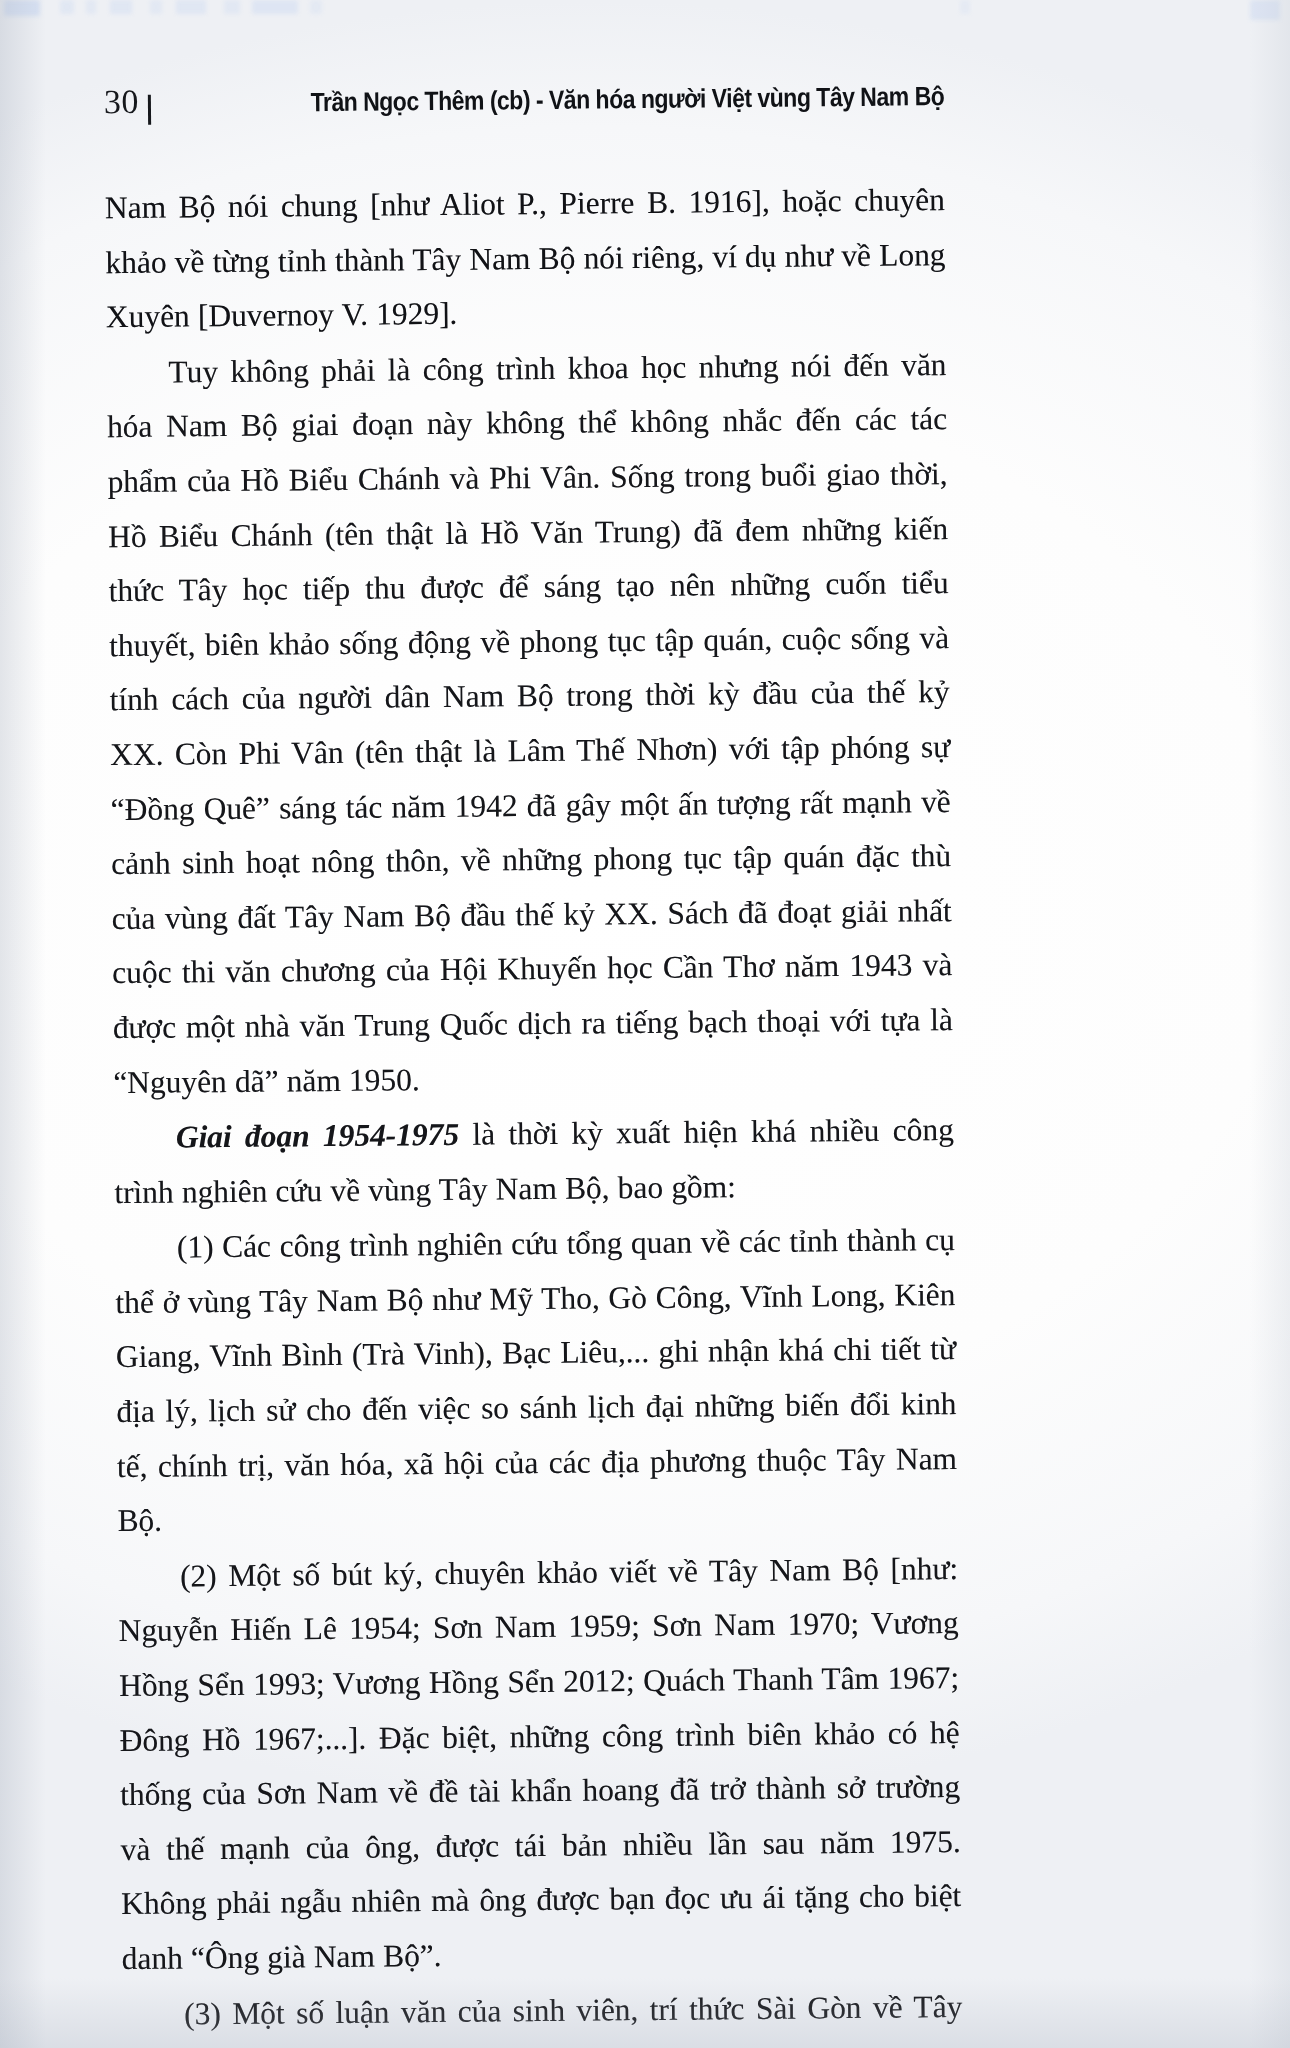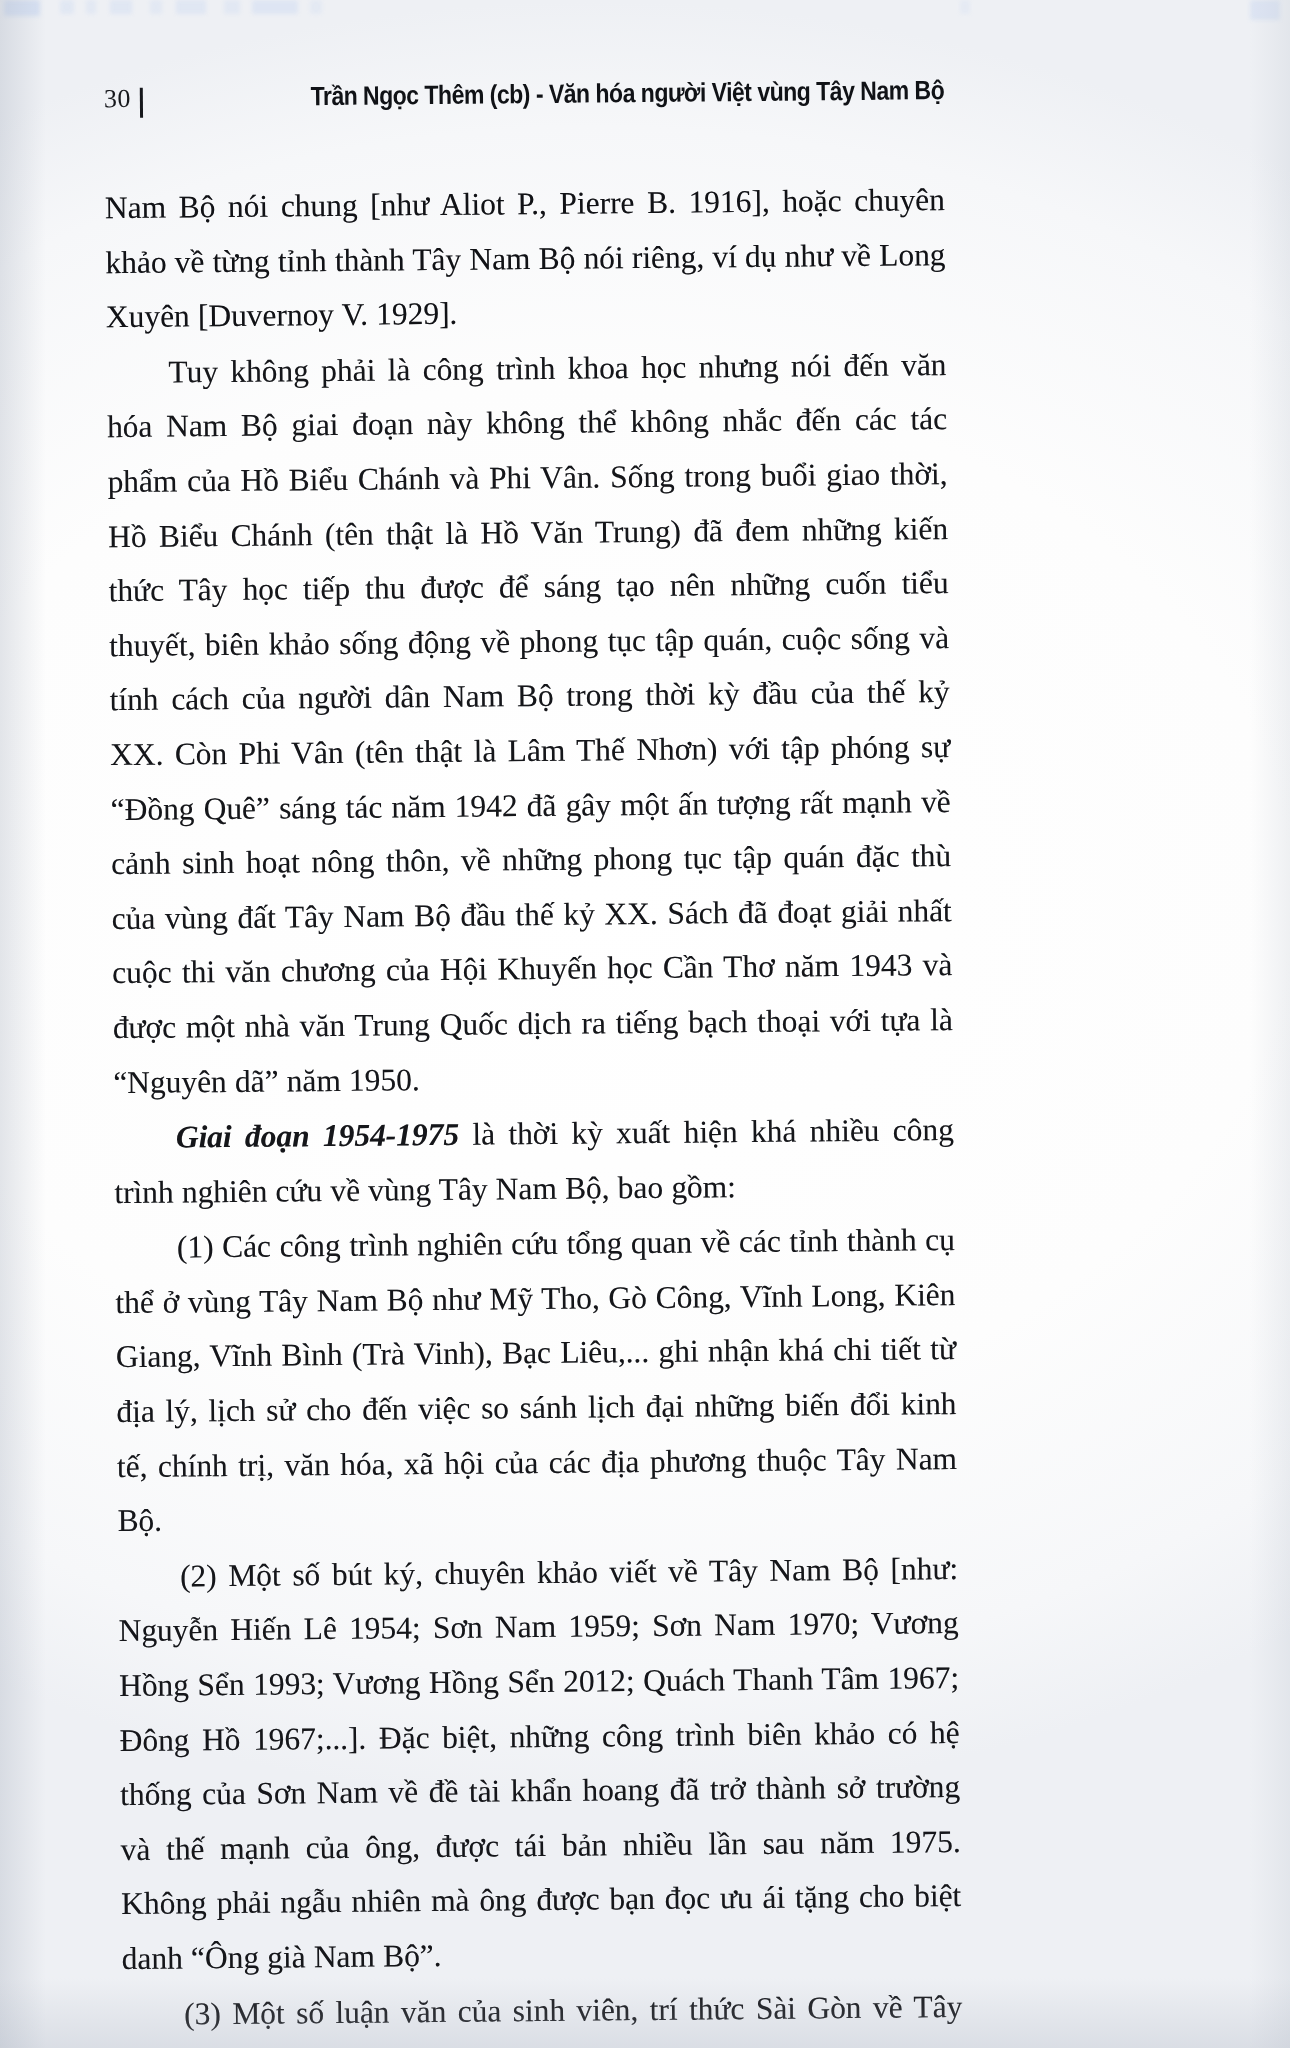--- a/index.html
+++ b/index.html
@@ -72,25 +72,25 @@
     position: absolute;
     top: 78px;
     left: 112px;
     width: 840px;
     display: flex;
     align-items: baseline;
     justify-content: space-between;
   }
   #folio {
     font-family: "Liberation Serif", "DejaVu Serif", serif;
-    font-size: 26px;
+    font-size: 34px;
     letter-spacing: .5px;
     color: #16181c;
     display: flex;
-    align-items: flex-start;
+    align-items: flex-end;
     gap: 9px;
     white-space: nowrap;
   }
   #folio .rule {
     display: inline-block;
     width: 3px;
     height: 30px;
     background: #16181c;
     transform: translateY(4px);
   }

